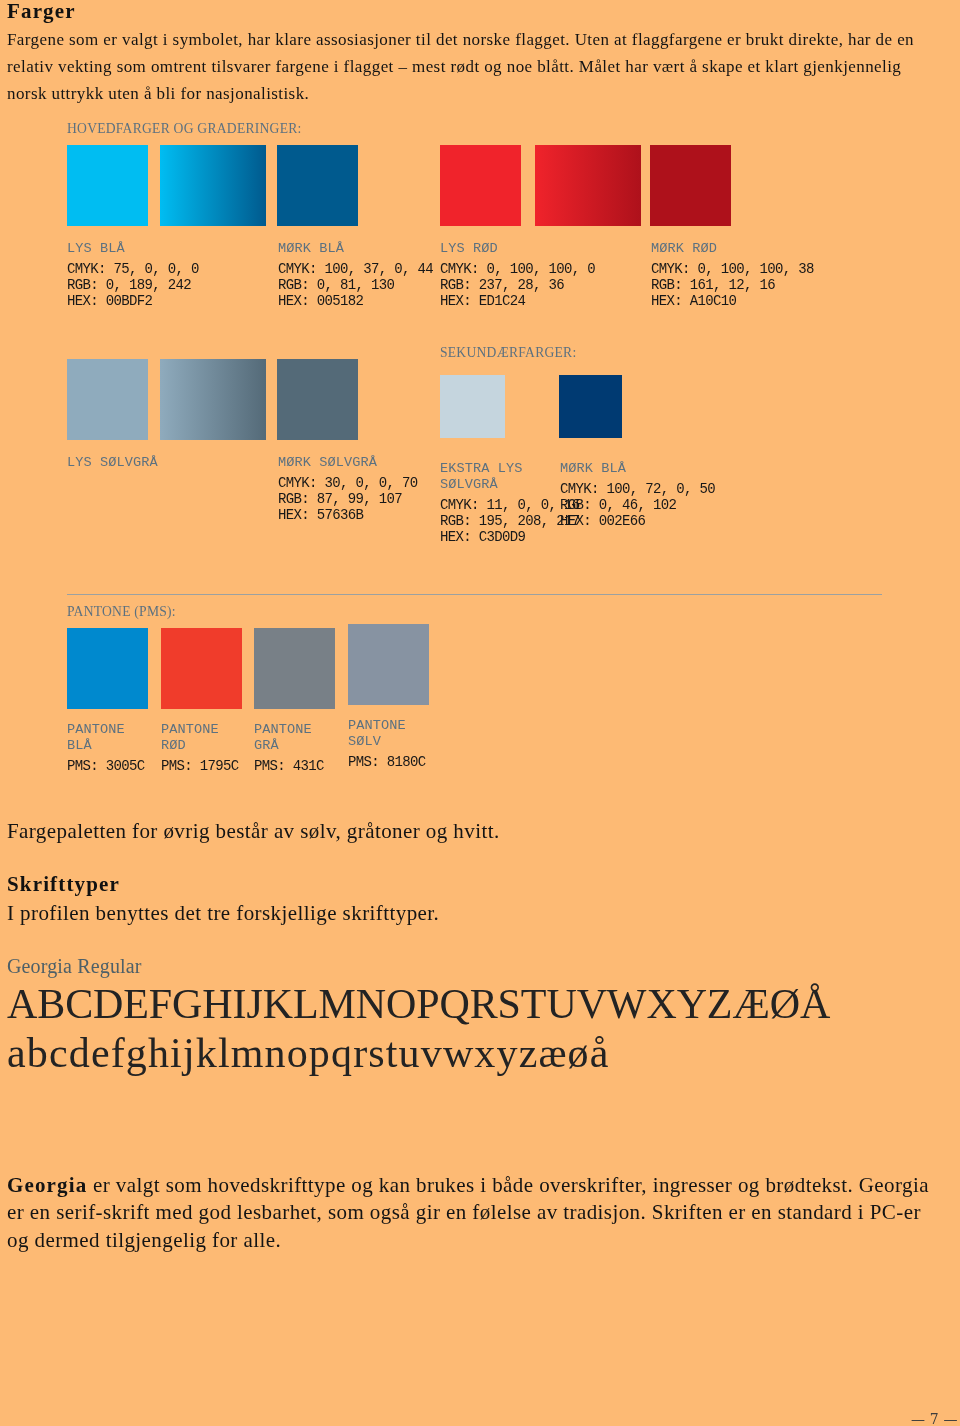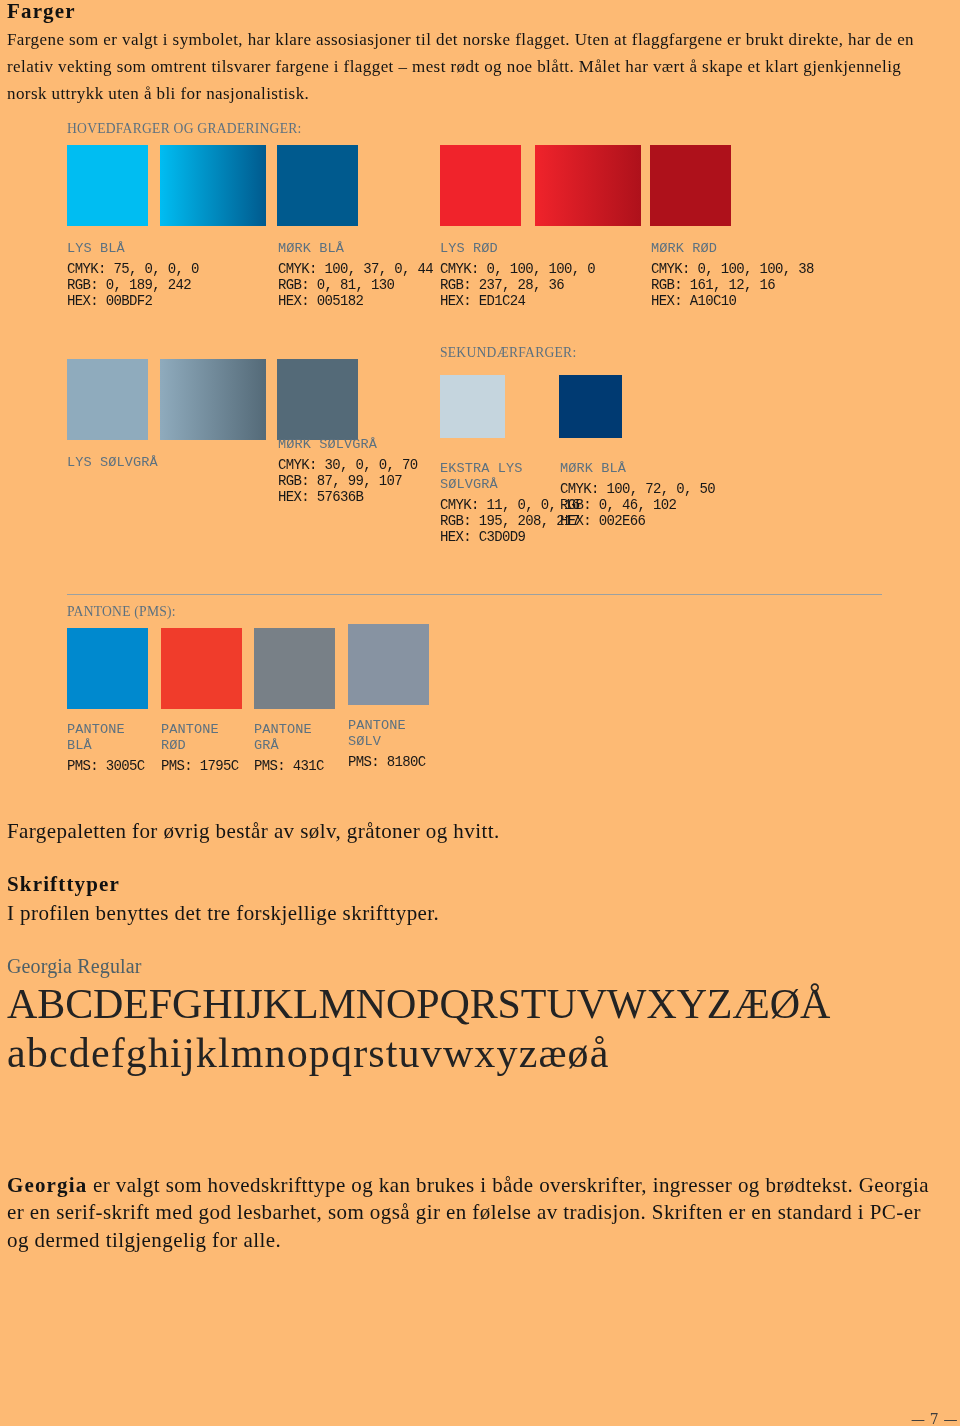--- a/index.html
+++ b/index.html
@@ -86,21 +86,21 @@
       <div class="grp-name">MØRK RØD</div>
       <div class="grp-vals">
         <div class="grp-line">CMYK: 0, 100, 100, 38</div>
         <div class="grp-line">RGB: 161, 12, 16</div>
         <div class="grp-line">HEX: A10C10</div>
       </div>
     </div>
     <div class="grp" style="left:19px;top:342px;width:200px">
       <div class="grp-name">LYS SØLVGRÅ</div>
     </div>
-    <div class="grp" style="left:230px;top:324px;width:200px">
+    <div class="grp" style="left:230px;top:342px;width:200px">
       <div class="grp-name">MØRK SØLVGRÅ</div>
       <div class="grp-vals">
         <div class="grp-line">CMYK: 30, 0, 0, 70</div>
         <div class="grp-line">RGB: 87, 99, 107</div>
         <div class="grp-line">HEX: 57636B</div>
       </div>
     </div>
 
     <div class="sw" style="left:392px;top:262px;width:65px;height:63px;background:#C5D5DE"></div>
     <div class="sw" style="left:511px;top:262px;width:63px;height:63px;background:#003A72"></div>

